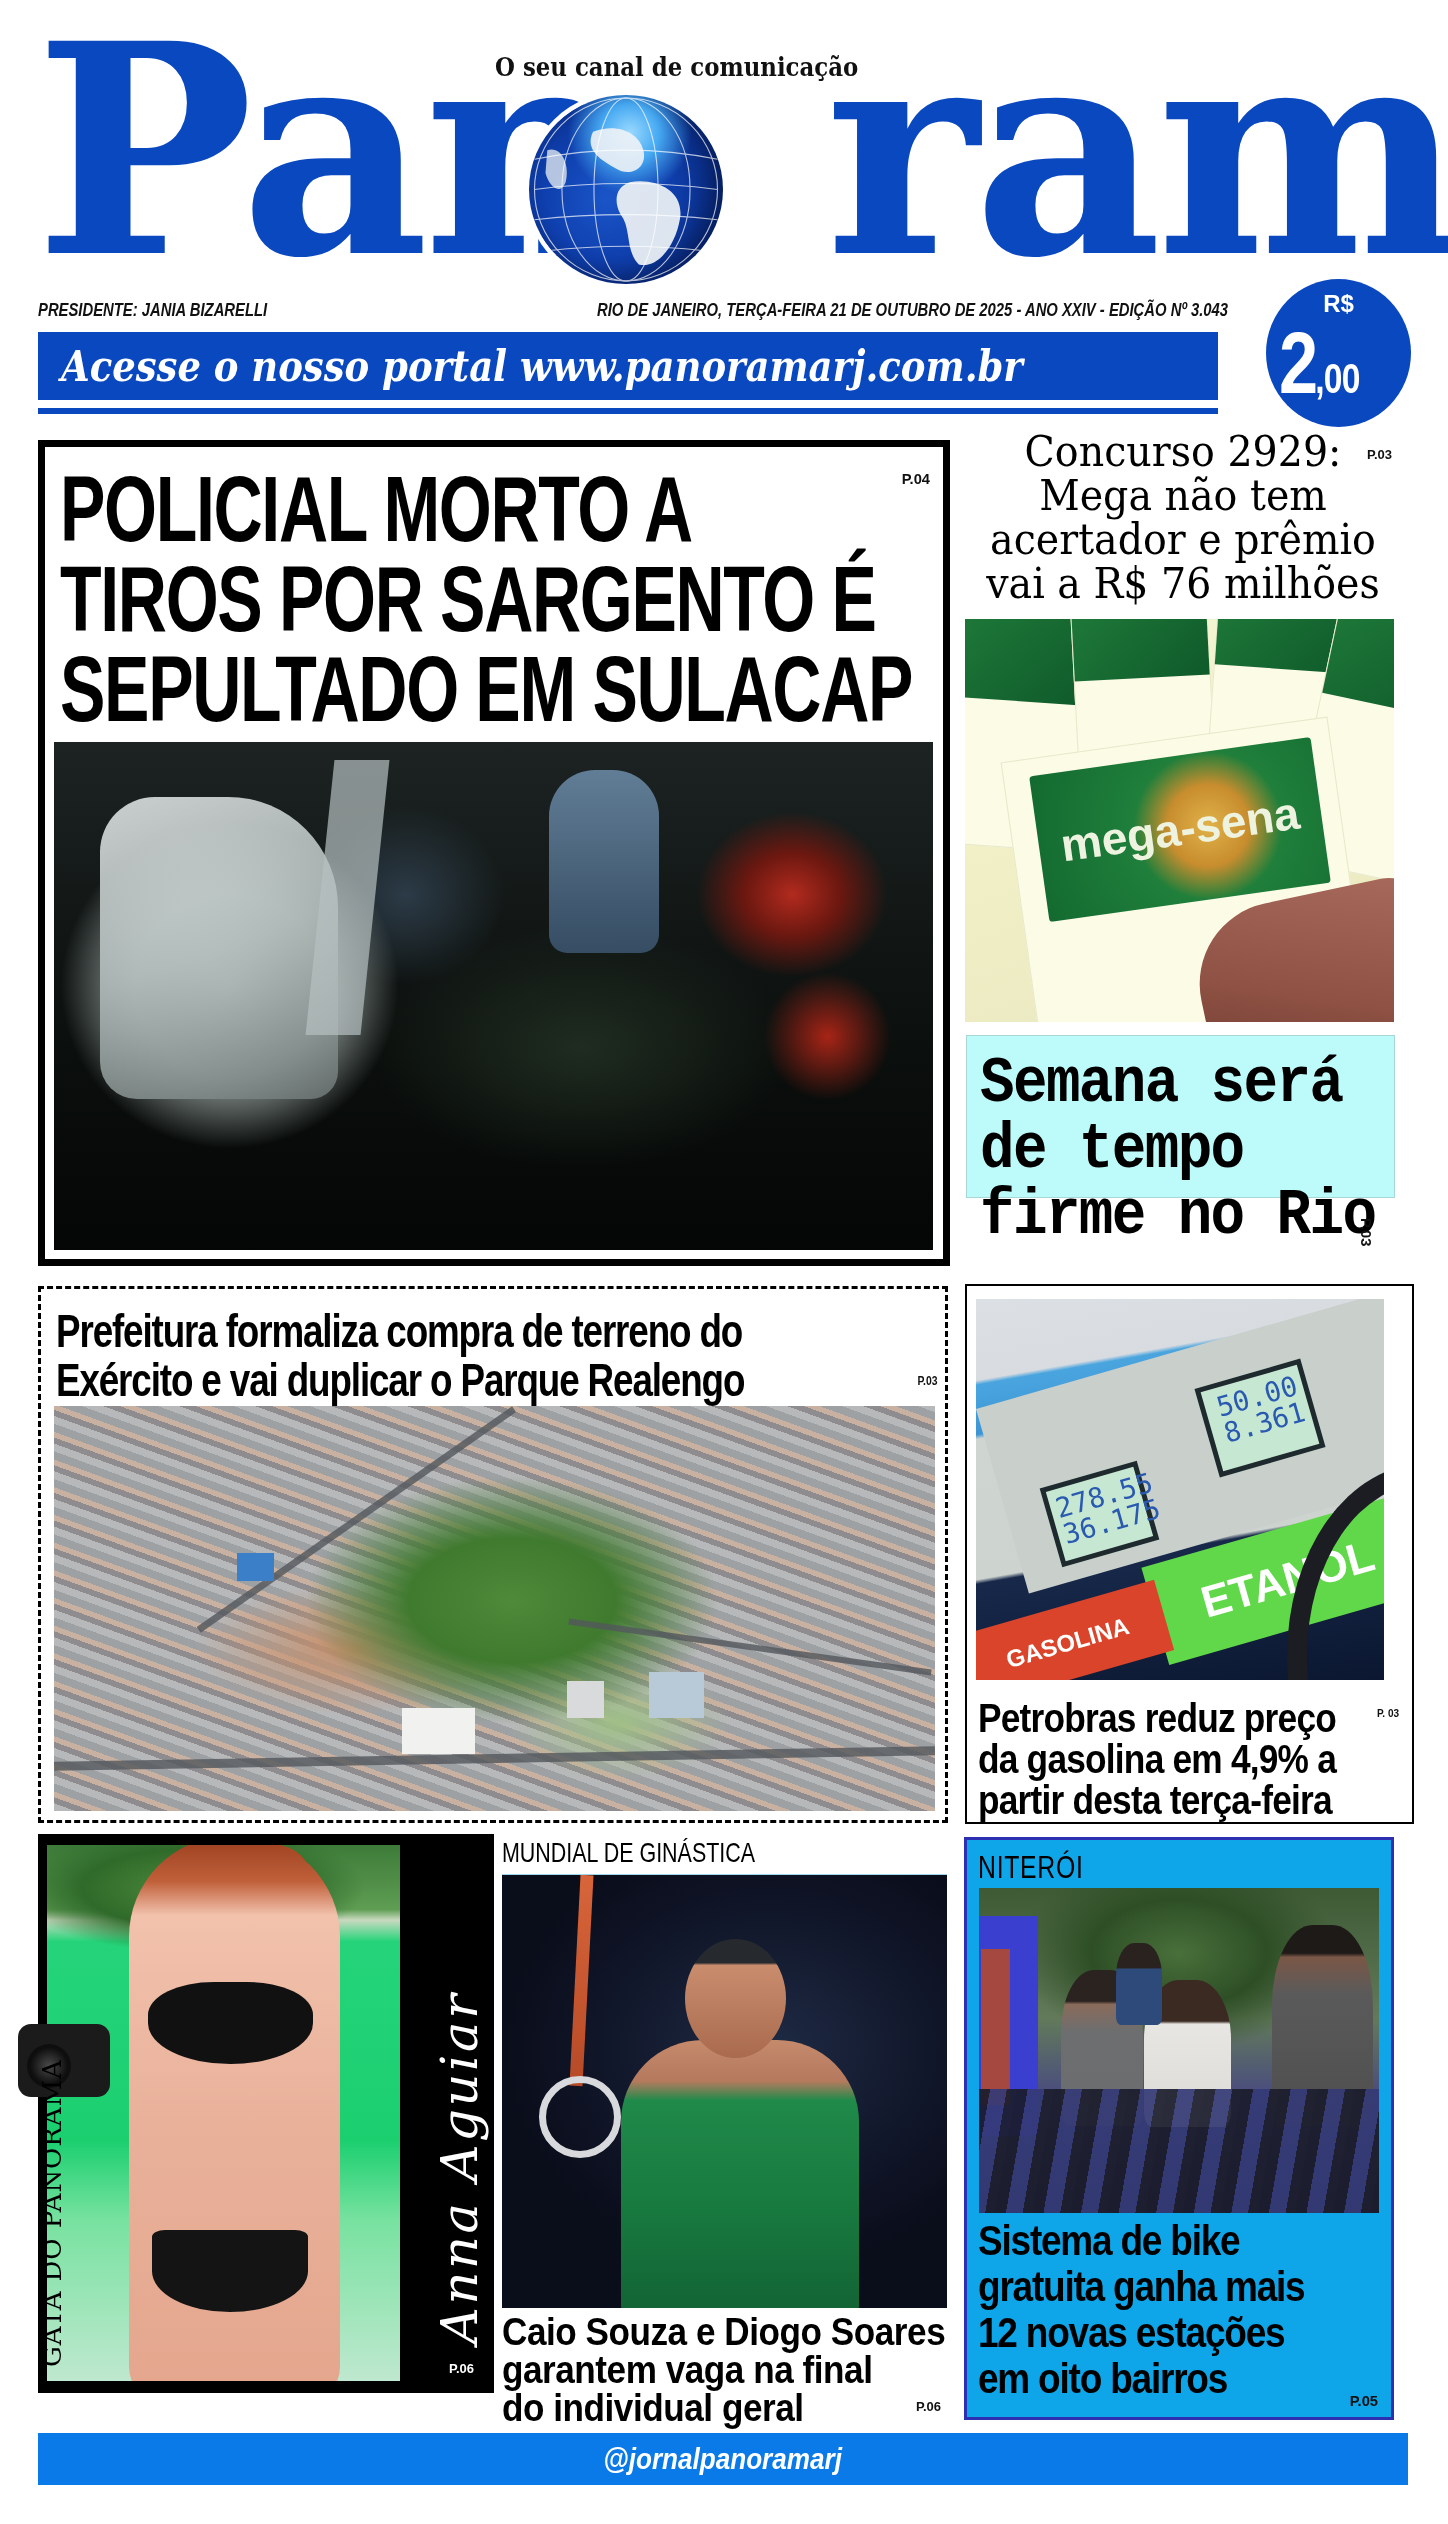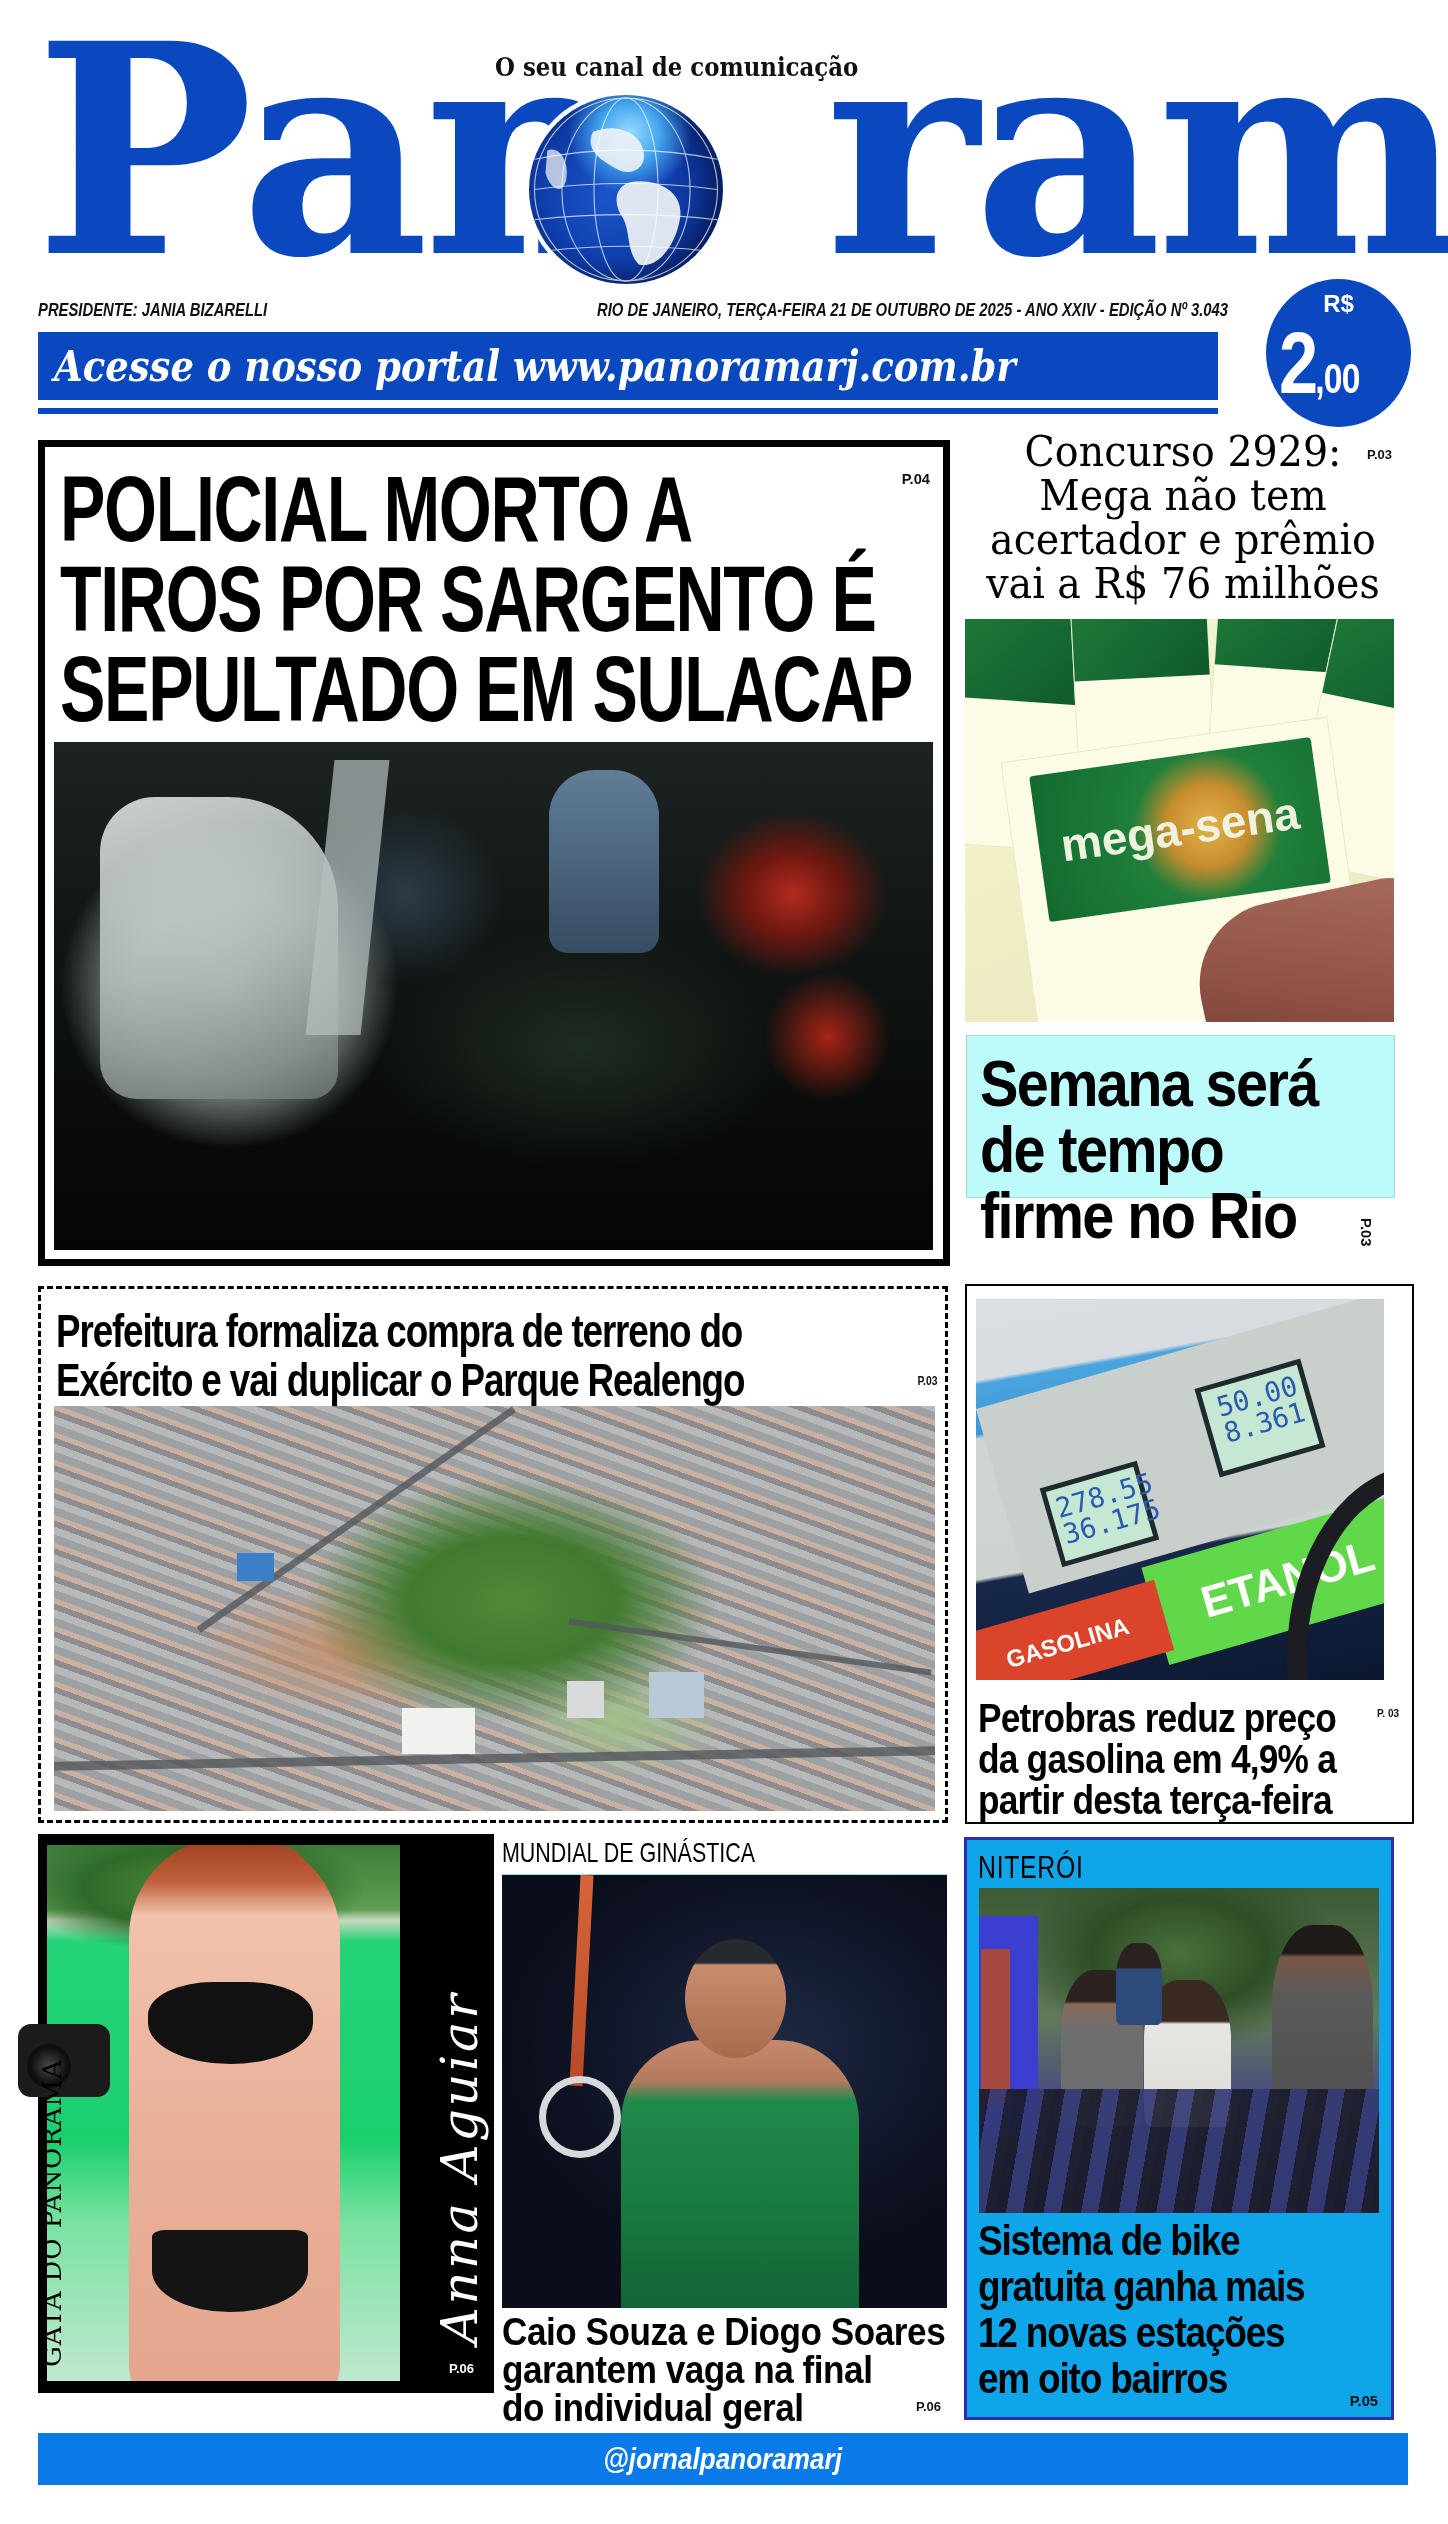--- a/index.html
+++ b/index.html
@@ -32,21 +32,21 @@
   .pres-line, .date-line {
     position: absolute; top: 299px; font-weight: bold; font-style: italic; font-size: 19px;
     color: #111; white-space: nowrap; transform: scaleX(0.78); transform-origin: left center;
   }
   .pres-line { left: 38px; }
   .date-line { left: 597px; }
 
   .portal-bar {
     position: absolute; left: 38px; top: 332px; width: 1180px; height: 68px; background: #0a48c0;
     color: #fff; font-family: "DejaVu Serif", serif; font-style: italic; font-weight: bold;
-    font-size: 43px; line-height: 68px; padding-left: 16px; white-space: nowrap; overflow: hidden;
+    font-size: 43px; line-height: 68px; padding-left: 23px; white-space: nowrap; overflow: hidden;
   }
   .portal-bar span { display: inline-block; transform: scaleX(0.86); transform-origin: left center; }
   .portal-rule { position: absolute; left: 38px; top: 408px; width: 1180px; height: 5.5px; background: #0a48c0; }
 
   .price {
     position: absolute; left: 1266px; top: 279px; width: 145px; height: 148px; border-radius: 50%;
     background: #0a48c0; color: #fff; text-align: center;
   }
   .price .cur { position: absolute; left: 0; right: 0; top: 11px; font-size: 24px; font-weight: bold; }
   .price .amt { position: absolute; left: 13px; top: 33px; font-size: 88px; font-weight: bold; line-height: 101px;
@@ -95,21 +95,21 @@
   .ticket { position: absolute; background: #fbfbe6; border: 1.8px solid #e7e7c9; }
   .ticket .top { position: absolute; left: 0; right: 0; top: 0; height: 38%; background: linear-gradient(135deg, #1f7a3a, #0f5a2a); }
   .mega-card {
     position: absolute; left: 73px; top: 137px; width: 284px; height: 147px; transform: rotate(-8deg);
     background: radial-gradient(circle at 60% 50%, #e0b24a 0, #c88d2e 22%, #1f7f3b 40%, #136a30 100%);
     border-radius: 3.7px; color: #eef3df; font-weight: bold; font-size: 46px; line-height: 147px; text-align: center;
   }
   .hand { position: absolute; left: 234px; top: 275px; width: 238px; height: 165px; border-radius: 82px 37px 0 55px;
     background: linear-gradient(200deg, #a86a5c 0%, #8e5143 60%, #6b3a30 100%); transform: rotate(-12deg); }
 
-  .weather-box { position: absolute; left: 966px; top: 1035px; width: 429px; height: 163px; background: #bdfbfb; border: 1.8px solid #a9d7d7; }
+  .weather-box { position: absolute; left: 966px; top: 1035px; width: 429px; height: 163px; background: #bdfbfb; border: 1.8px solid #a9d7d7; font-family: Liberation Mono, monospace; }
   .weather-head {
     position: absolute; left: 13px; top: 14.7px; font-weight: bold; font-size: 64px; line-height: 66px; white-space: nowrap;
     letter-spacing: -1.8px; transform: scaleX(0.9); transform-origin: left top; color: #000;
   }
   .weather-pref { position: absolute; left: 1374px; top: 1218px; transform: rotate(90deg); transform-origin: left top; font-size: 14.7px; }
 
   .petro-box { position: absolute; left: 965px; top: 1284px; width: 449px; height: 540px; border: 2.7px solid #000; background: #fff; }
   .petro-photo {
     position: absolute; left: 9.2px; top: 13px; width: 408px; height: 381px; overflow: hidden;
     background: linear-gradient(170deg, #dcdfe4 0%, #d8dbe0 18%, #4aa5df 19%, #3d95d4 30%, #cfd6d2 31%, #cdd3cf 62%, #17284a 63%, #0b1730 100%);

